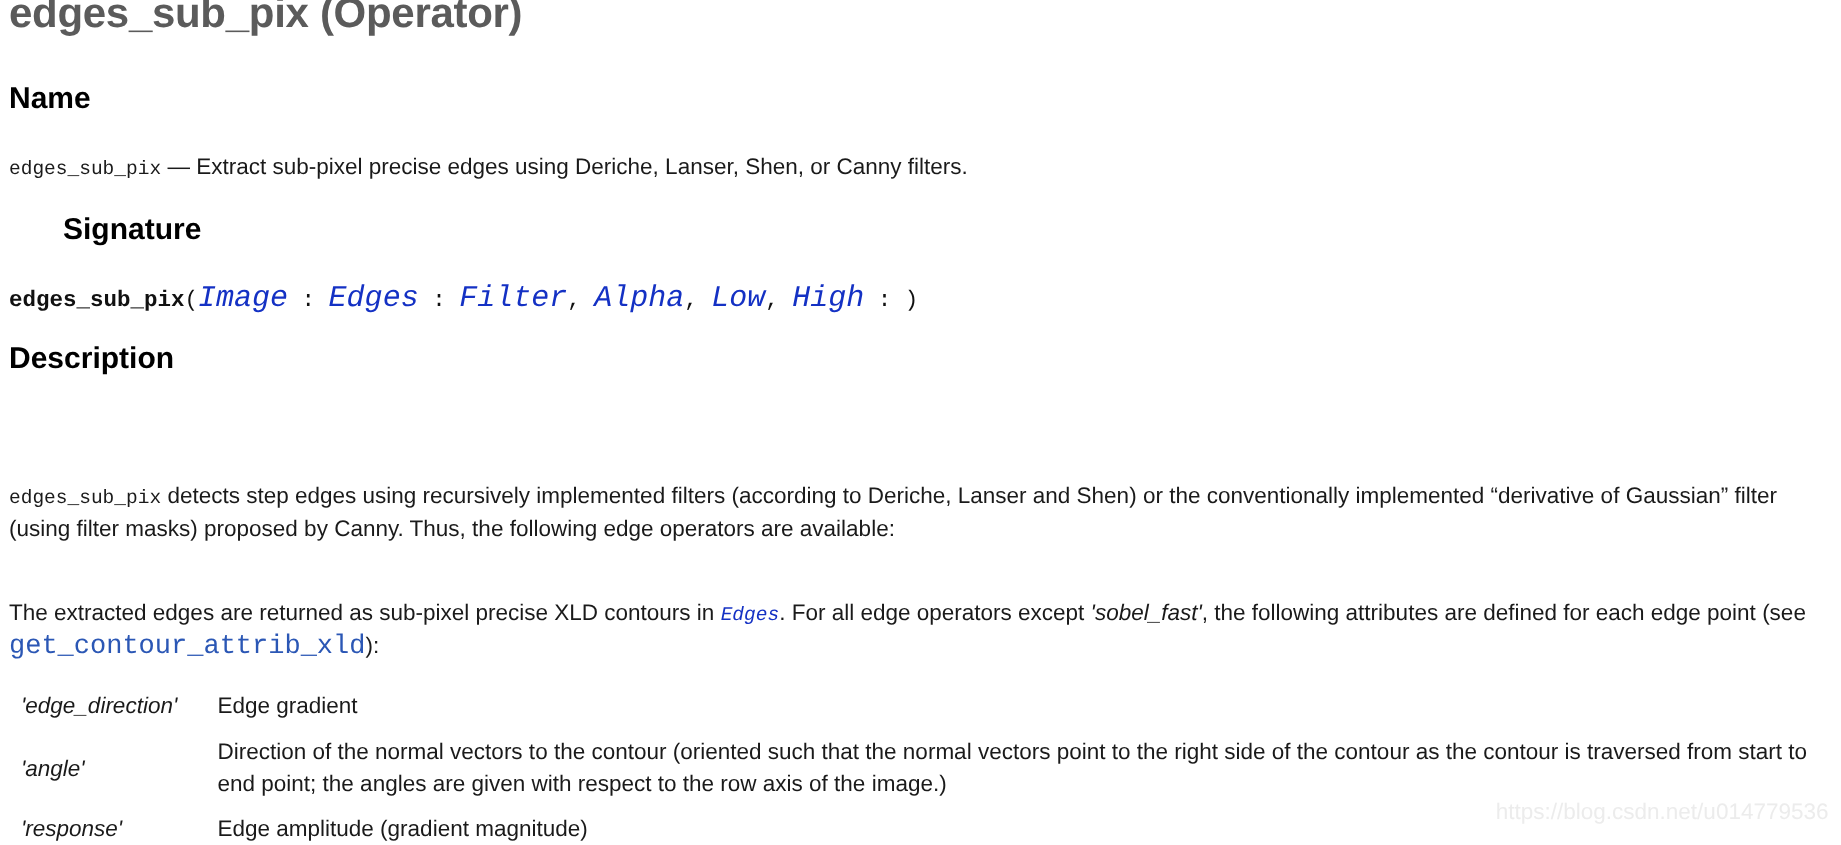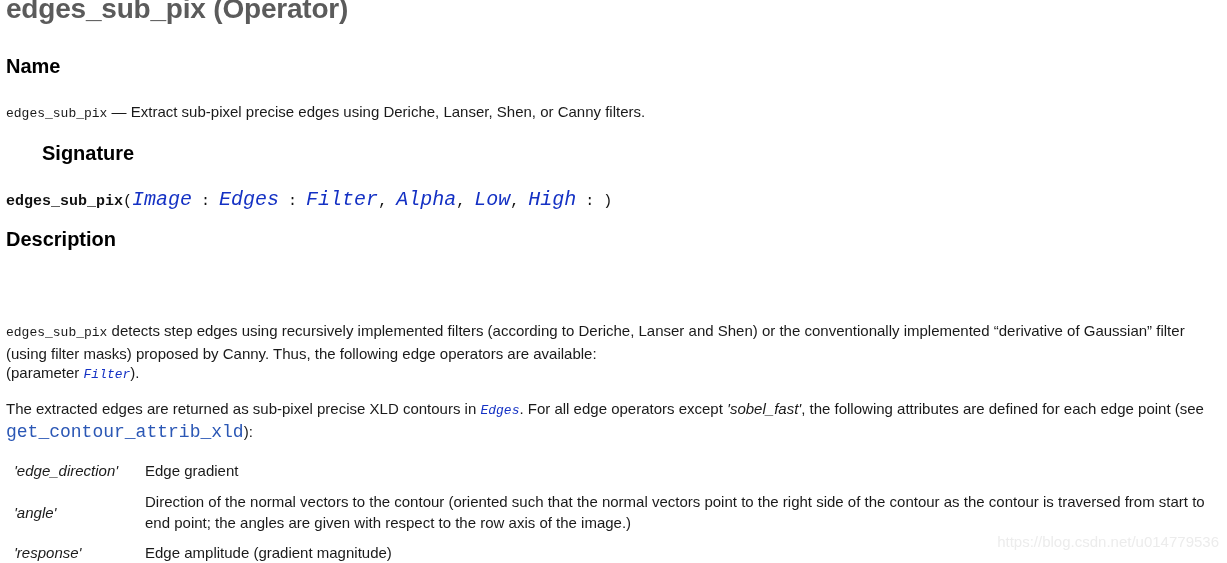--- a/index.html
+++ b/index.html
@@ -161,23 +161,20 @@
     <span class="sig-name">edges_sub_pix</span><span class="sig-punct">(</span><span class="param">Image</span><span class="sig-punct"> : </span><span class="param">Edges</span><span class="sig-punct"> : </span><span class="param">Filter</span><span class="sig-punct">, </span><span class="param">Alpha</span><span class="sig-punct">, </span><span class="param">Low</span><span class="sig-punct">, </span><span class="param">High</span><span class="sig-punct"> : </span><span class="sig-punct">)</span>
   </div>
 
   <div class="section-heading" id="h-desc">Description</div>
 
   <div class="para" id="p-desc">
     <span class="mono">edges_sub_pix</span><span> detects step edges using recursively implemented filters (according to Deriche, Lanser and Shen) or the conventionally implemented “derivative of Gaussian” filter (using filter masks) proposed by Canny. Thus, the following edge operators are available:</span>
   </div>
 
 
-  <div class="para" id="p-paramnote">
-    <span>(parameter </span><span class="param-sm">Filter</span><span>).</span>
-  </div>
 
   <div class="para" id="p-extracted">
     <span>The extracted edges are returned as sub-pixel precise XLD contours in </span><span class="param-sm">Edges</span><span>. For all edge operators except </span><span class="ital">'sobel_fast'</span><span>, the following attributes are defined for each edge point (see </span><span class="mono-link">get_contour_attrib_xld</span><span>):</span>
   </div>
 
   <table class="attr-table">
     <tbody>
       <tr class="row-short">
         <td class="attr-key">'edge_direction'</td>
         <td class="attr-val">Edge gradient</td>

